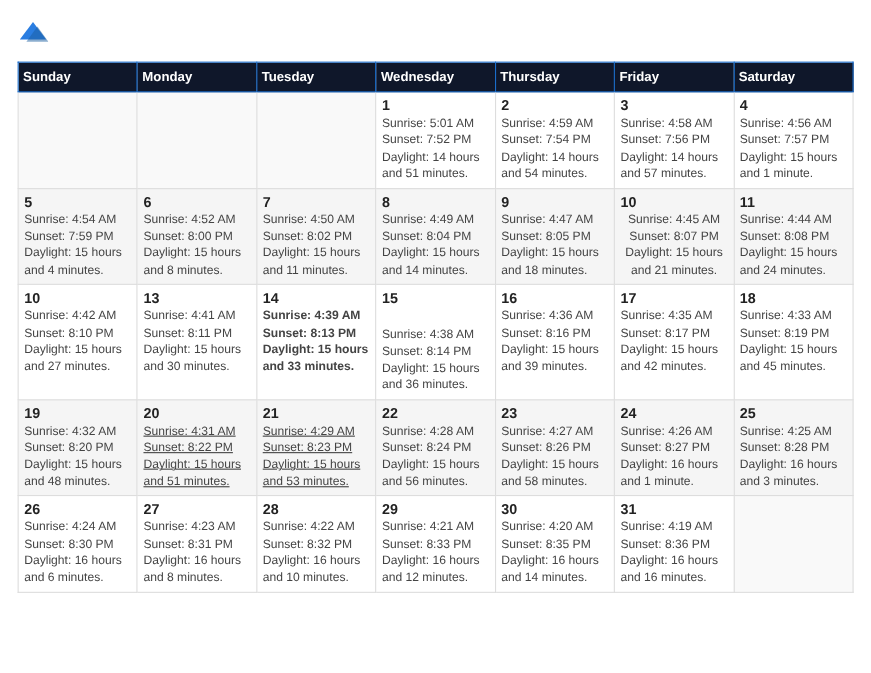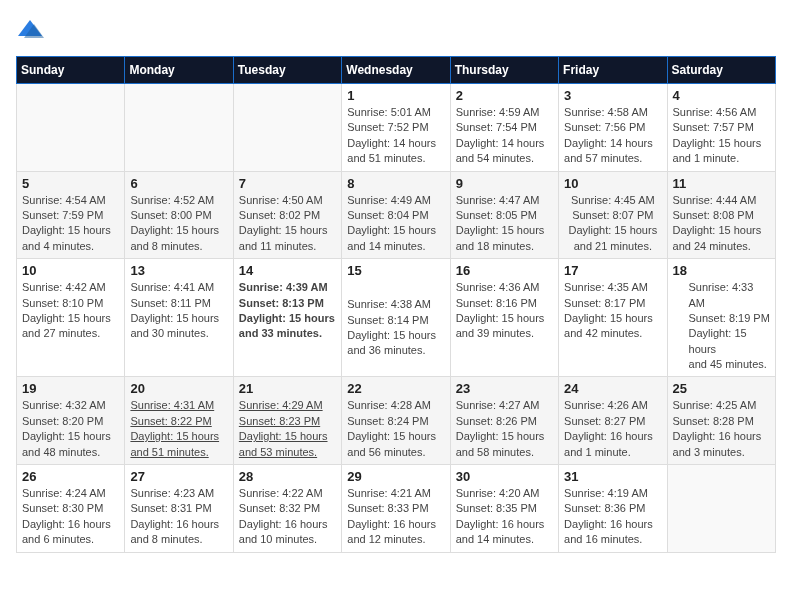--- a/index.html
+++ b/index.html
@@ -236,21 +236,21 @@
         </td>
         <td>
           <div class="day-number">17</div>
           <div class="day-info" style="white-space: pre-line;">Sunrise: 4:35 AM
 Sunset: 8:17 PM
 Daylight: 15 hours
 and 42 minutes.</div>
         </td>
         <td>
           <div class="day-number">18</div>
-          <div class="day-info" style="white-space: pre-line; margin-left: 16px;">Sunrise: 4:33 AM
+          <div class="day-info" style="white-space: pre-line;">Sunrise: 4:33 AM
 Sunset: 8:19 PM
 Daylight: 15 hours
 and 45 minutes.</div>
         </td>
       </tr>
       <tr>
         <td>
           <div class="day-number">19</div>
           <div class="day-info" style="white-space: pre-line;">Sunrise: 4:32 AM
 Sunset: 8:20 PM

